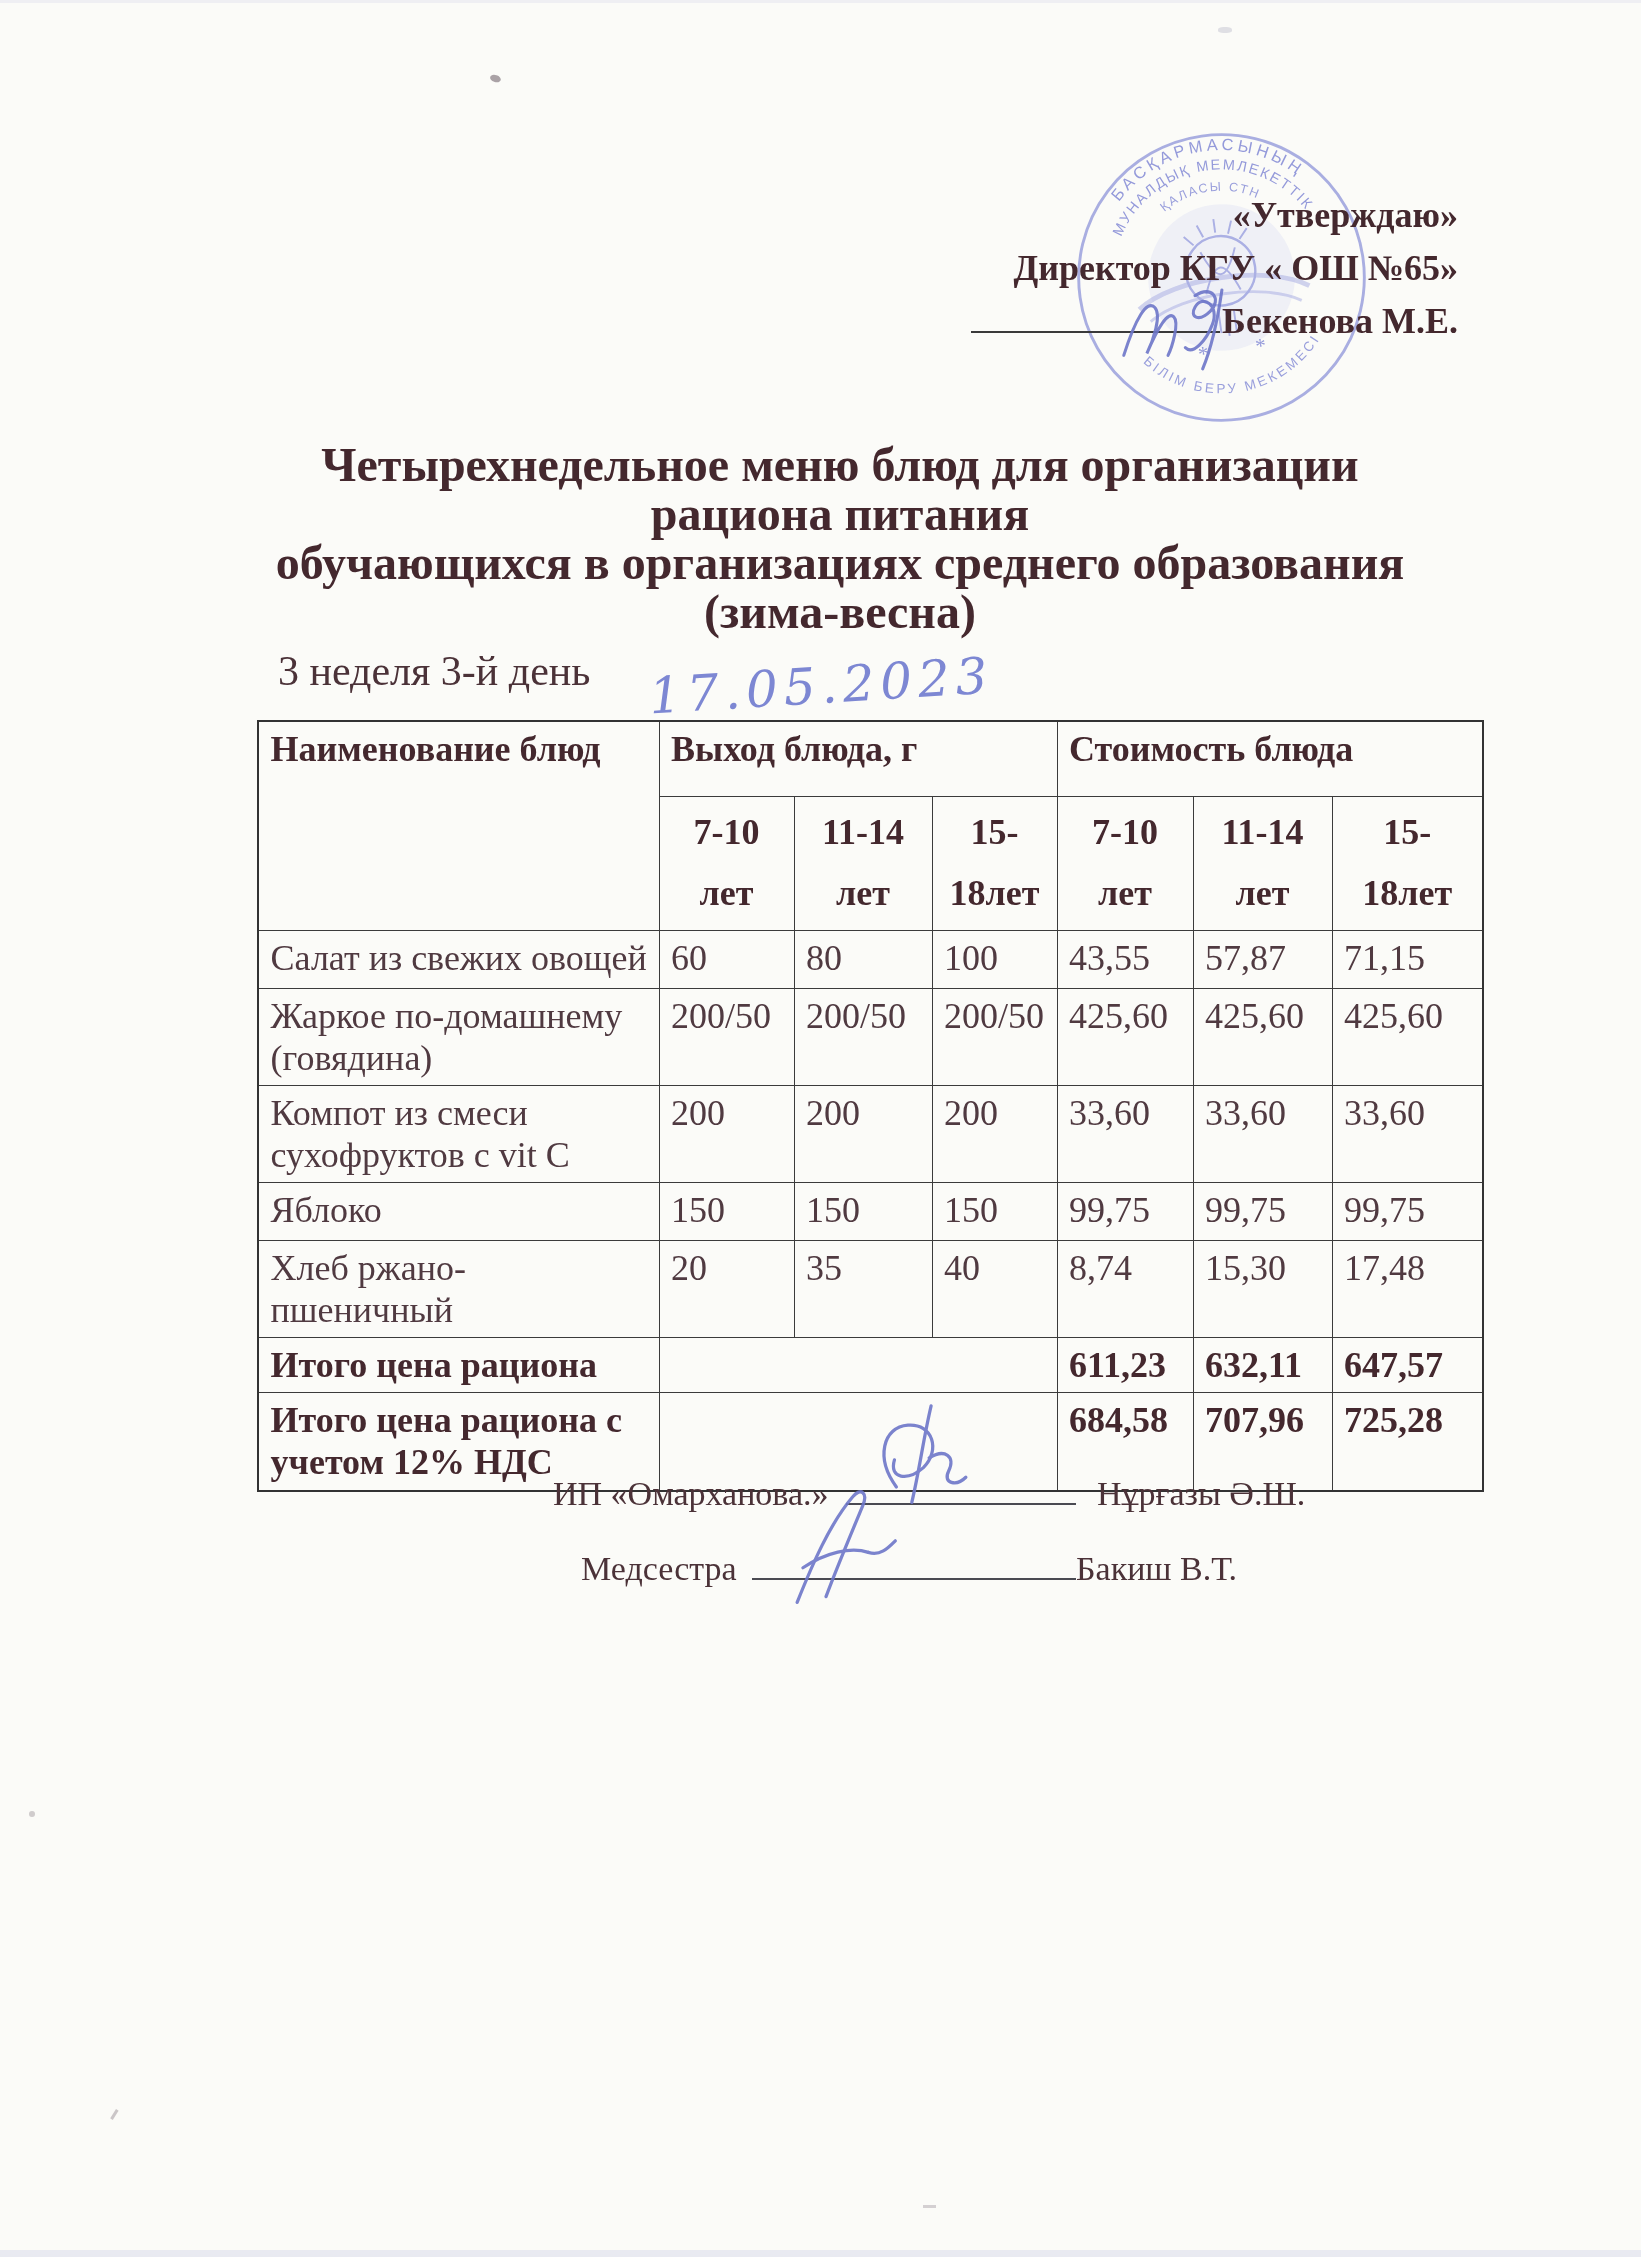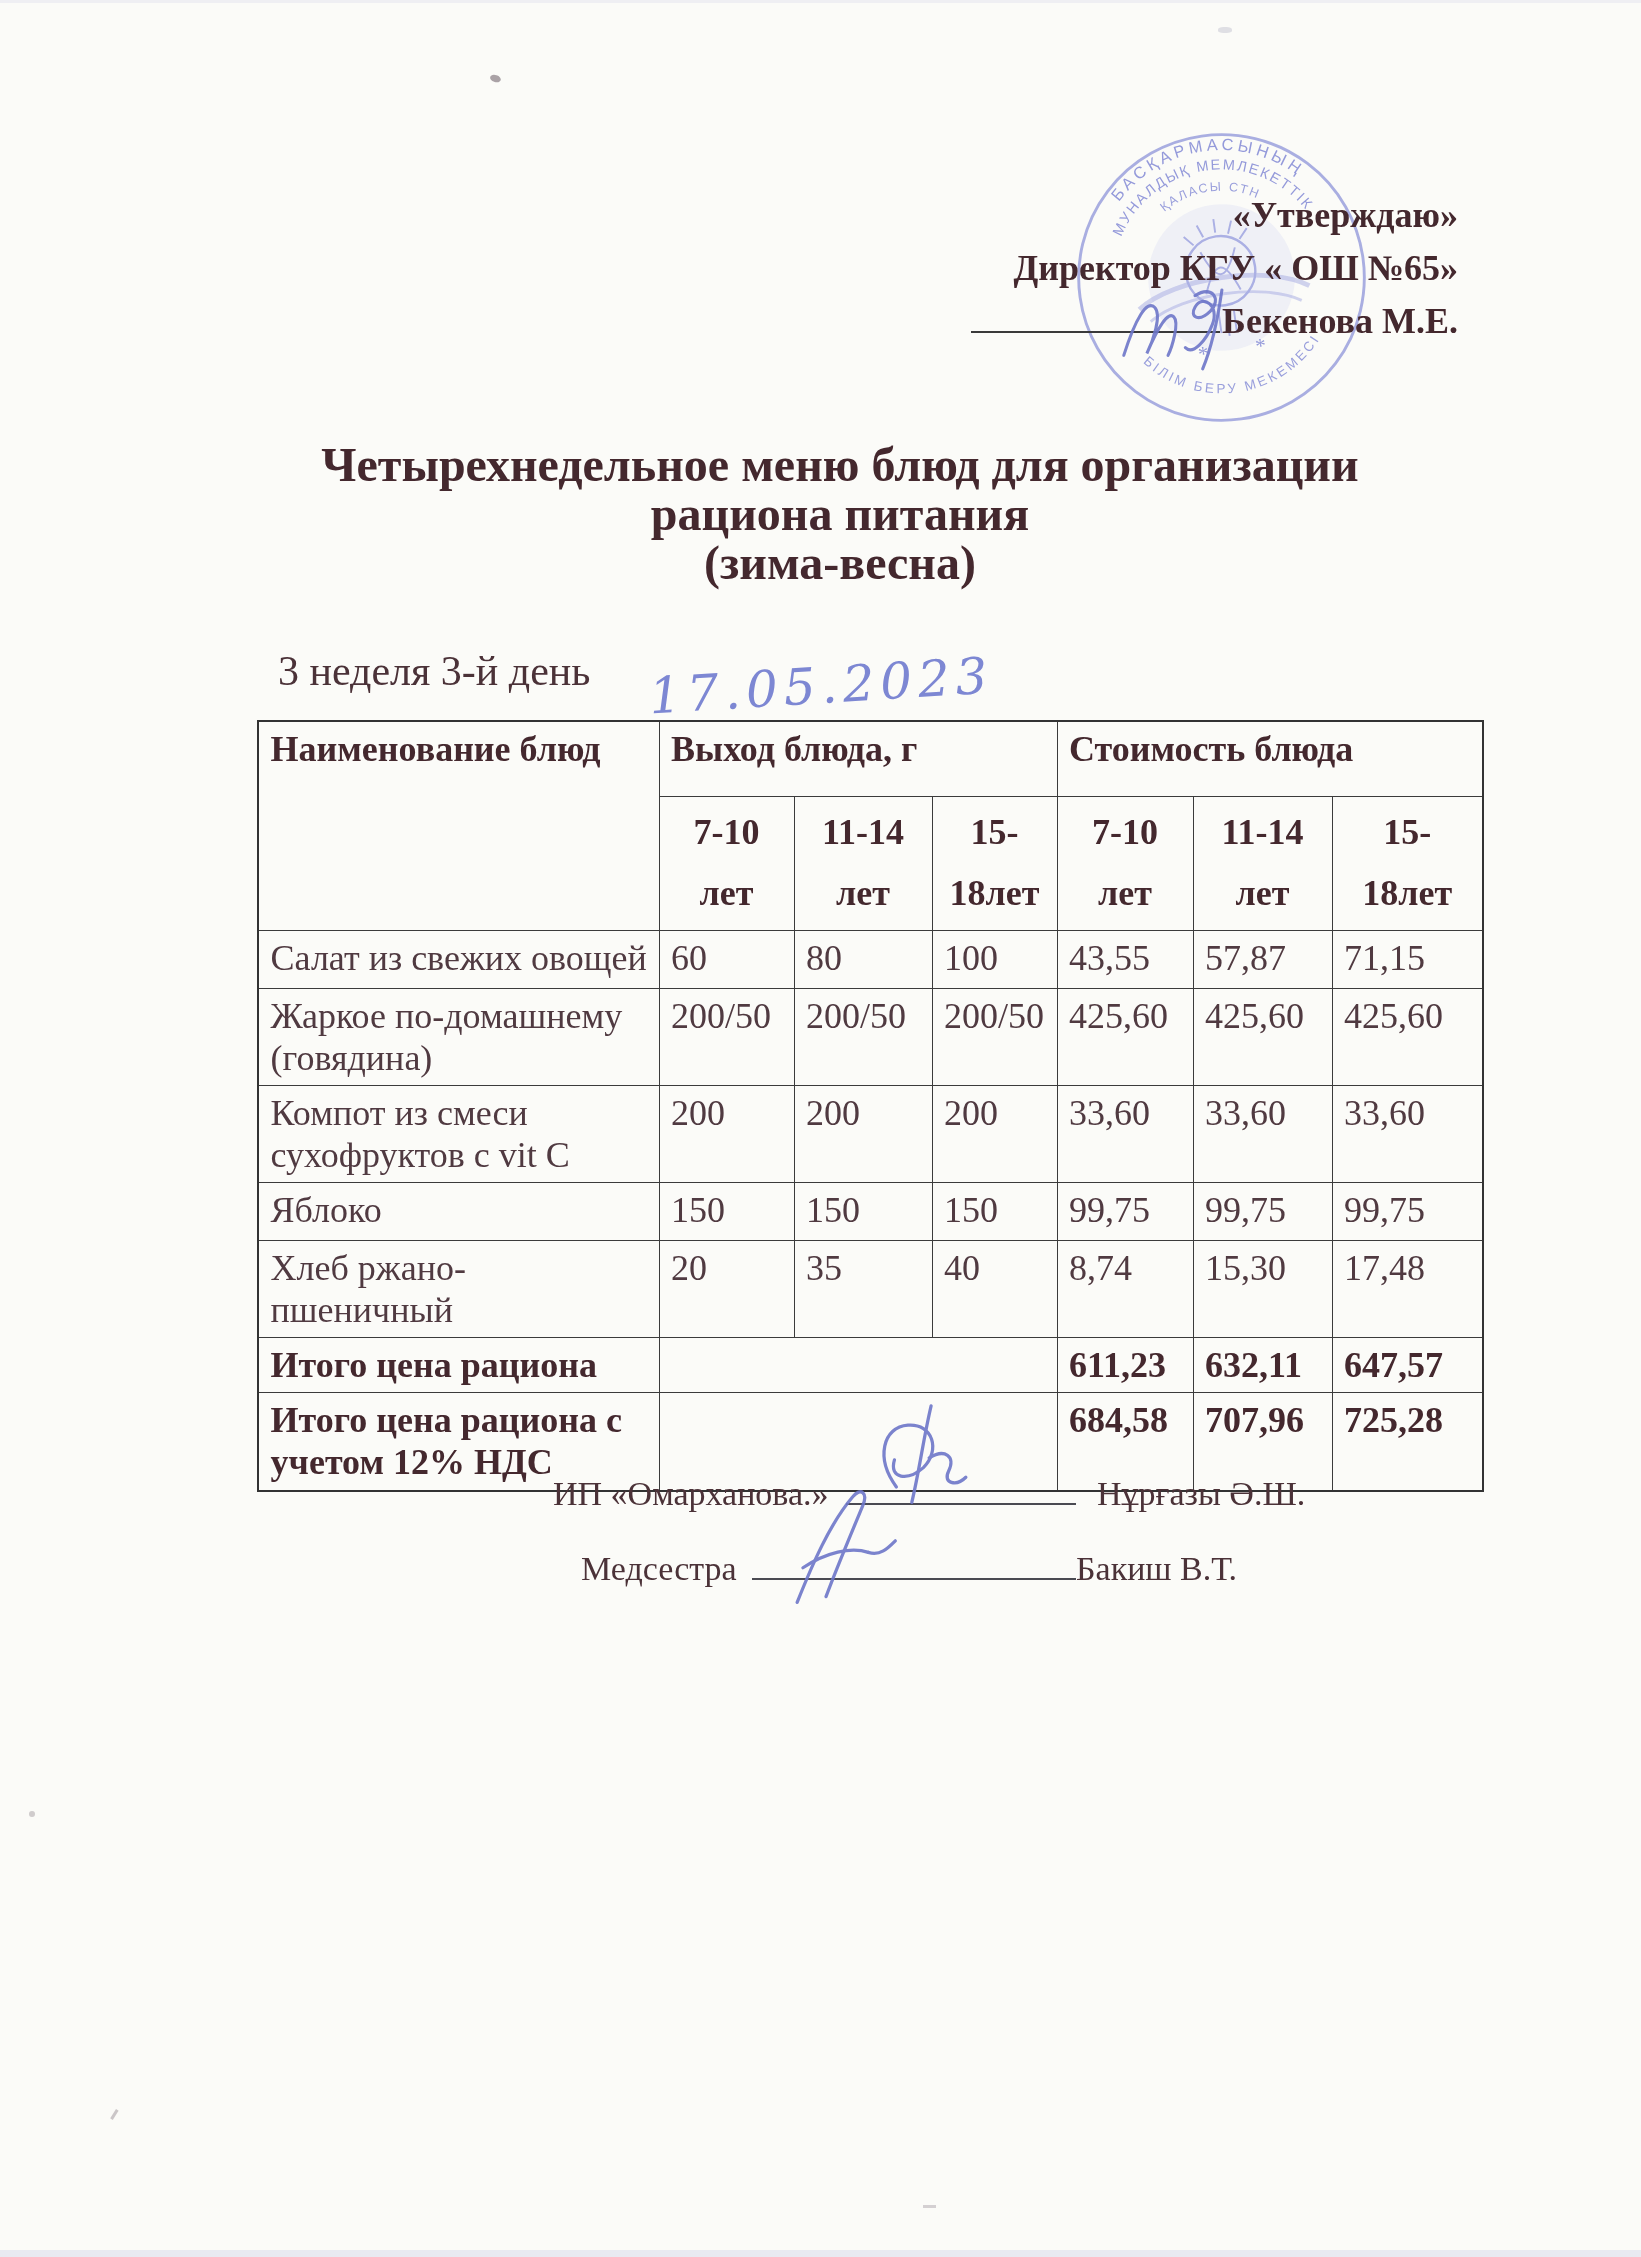--- a/index.html
+++ b/index.html
@@ -206,20 +206,21 @@
     <g stroke="#6e77c9" stroke-width="3.2" fill="none" stroke-linecap="round" opacity="0.9">
       <path d="M6,80 C18,42 30,22 38,30 C46,38 36,66 30,78 C42,50 52,34 58,40 C64,46 56,72 52,80"></path>
       <path d="M80,18 C98,6 108,22 96,34 C84,46 74,40 80,30 C88,16 106,28 98,48 C92,64 78,80 70,72"></path>
       <path d="M108,12 C104,40 98,70 88,94"></path>
     </g>
   </svg>
 
   <div class="title">
     <div>Четырехнедельное меню блюд для организации</div>
     <div>рациона питания</div>
+    <div>обучающихся в организациях среднего образования</div>
     <div>(зима-весна)</div>
   </div>
 
   <div class="weekday">3 неделя 3-й день</div>
   <div class="hand-date">17.05.2023</div>
 
   <table class="menu">
     <colgroup>
       <col style="width:401px">
         <col style="width:135px">

